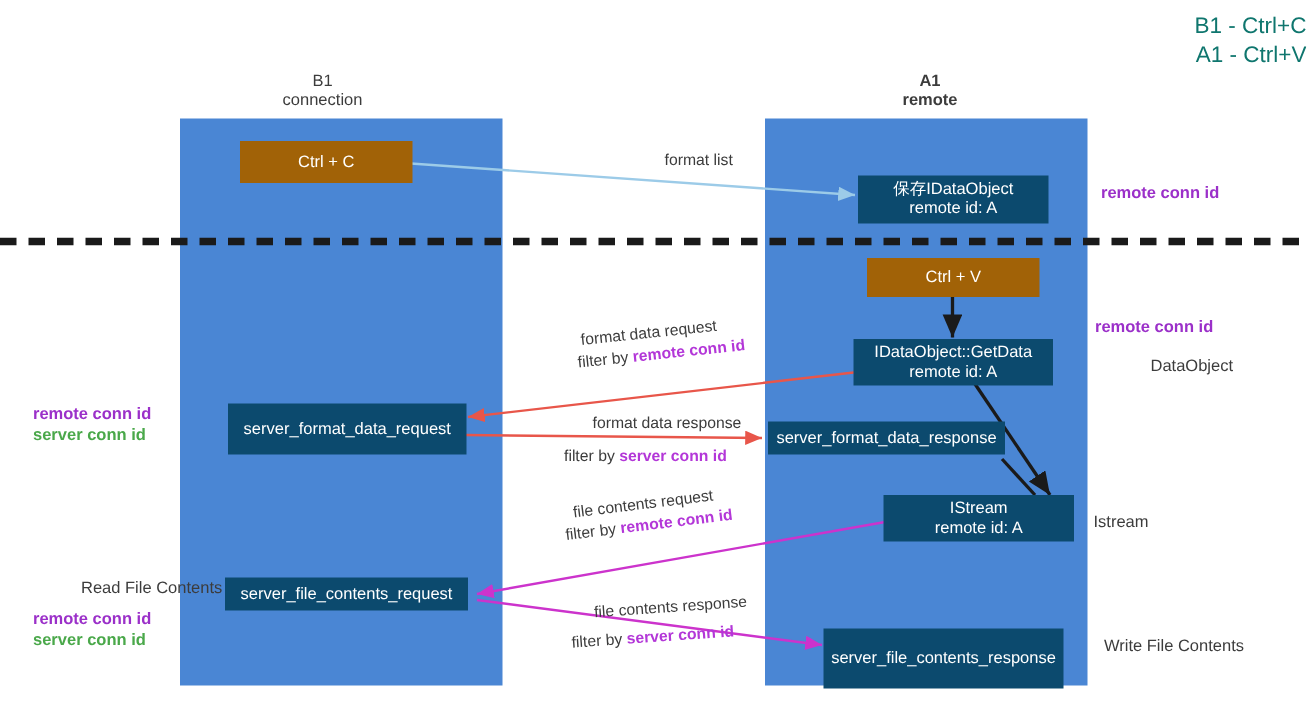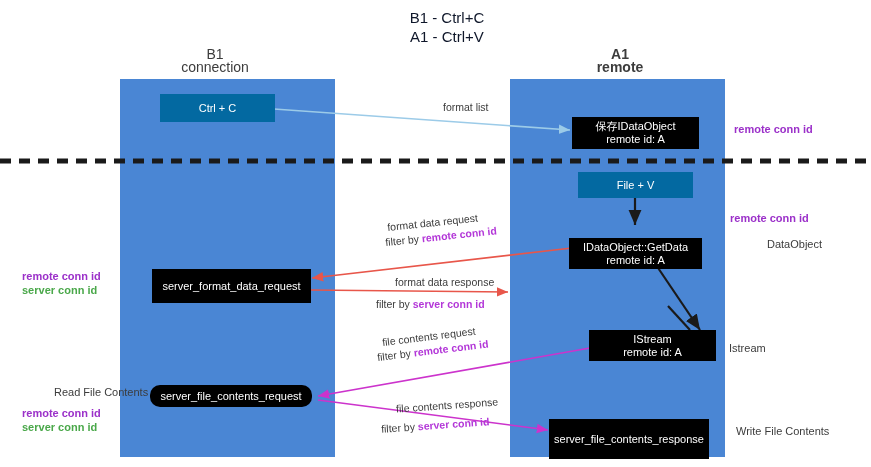--- a/index.html
+++ b/index.html
@@ -18,51 +18,51 @@
     overflow: hidden;
   }
   .swimlane {
     position: absolute;
     background: #4a86d4;
   }
   .col-header {
     position: absolute;
     text-align: center;
     color: #3c3c3c;
-    font-size: 14px;
+    font-size: 11px;
     line-height: 13px;
     white-space: pre-line;
   }
   .title {
     position: absolute;
     left: 0;
     right: 0;
     top: 8px;
-    text-align: center;
-    color: #0f172a;
+    text-align: right;
+    color: #0f766e;
     font-size: 15px;
     line-height: 19px;
     white-space: pre-line;
     padding-left: 23px;
   }
   .node {
     position: absolute;
     display: flex;
     flex-direction: column;
     align-items: center;
     justify-content: center;
     color: #ffffff;
     font-size: 11px;
     line-height: 13px;
     text-align: center;
     box-sizing: border-box;
     white-space: pre-line;
   }
-  .node.green { background: #0369a1; }
-  .node.orange { background: #000000; }
+  .node.green { background: #a16207; }
+  .node.orange { background: #0c4a6e; }
 
   .side-label {
     position: absolute;
     font-size: 11px;
     line-height: 14px;
     color: #3c3c3c;
   }
   .side-label .purple { color: #9b30c9; font-weight: bold; }
   .side-label .green  { color: #4aa84a; font-weight: bold; }
   .side-label .plain  { color: #3c3c3c; padding-left: 32px; }
@@ -134,32 +134,33 @@
     <line x1="318" y1="400" x2="548" y2="430" stroke="#cc33cc" stroke-width="1.6" marker-end="url(#ah-magenta)"></line>
 
     <line x1="668" y1="306" x2="690" y2="330" stroke="#1a1a1a" stroke-width="2.2"></line>
   </svg>
 
   <div class="node green" style="left:160px; top:94px; width:115px; height:28px;">Ctrl + C</div>
 
   <div class="node orange" style="left:572px; top:117px; width:127px; height:32px;">保存IDataObject
 remote id: A</div>
 
-  <div class="node green" style="left:578px; top:172px; width:115px; height:26px;">File + V</div>
-
-  <div class="node orange" style="left:569px; top:226px; width:133px; height:31px;margin-top:12px;">IDataObject::GetData
+  <div class="node green" style="left:578px; top:172px; width:115px; height:26px;">Ctrl + V</div>
+
+  <div class="node orange" style="left:569px; top:226px; width:133px; height:31px;">IDataObject::GetData
 remote id: A</div>
 
   <div class="node orange" style="left:152px; top:269px; width:159px; height:34px;text-align:center;">server_format_data_request</div>
 
+  <div class="node orange" style="left:512px; top:281px; width:158px; height:22px;">server_format_data_response</div>
 
   <div class="node orange" style="left:589px; top:330px; width:127px; height:31px;">IStream
 remote id: A</div>
 
-  <div class="node orange" style="left:150px; top:385px; width:162px; height:22px;border-radius:10px;">server_file_contents_request</div>
+  <div class="node orange" style="left:150px; top:385px; width:162px; height:22px;">server_file_contents_request</div>
 
   <div class="node orange" style="left:549px; top:419px; width:160px; height:40px;">server_file_contents_response</div>
 
   <div class="side-label" style="left:734px; top:122px;">
     <span class="purple">remote conn id</span>
   </div>
 
   <div class="side-label" style="left:730px; top:211px;">
     <span class="purple">remote conn id</span>
   </div>

